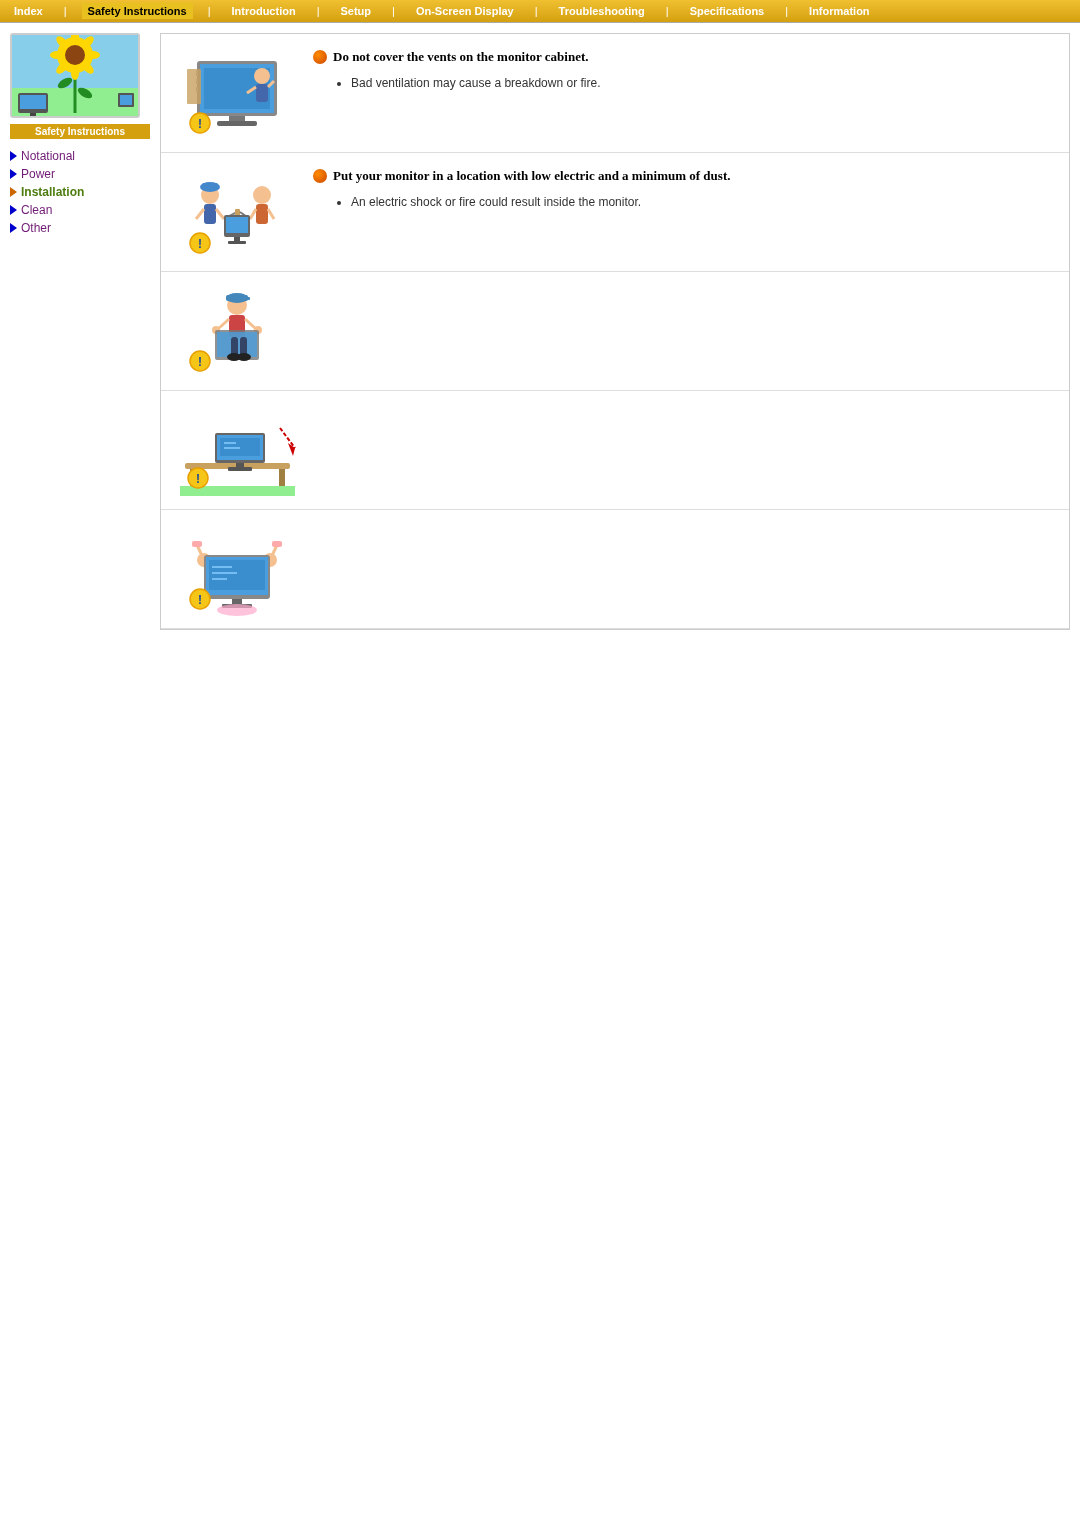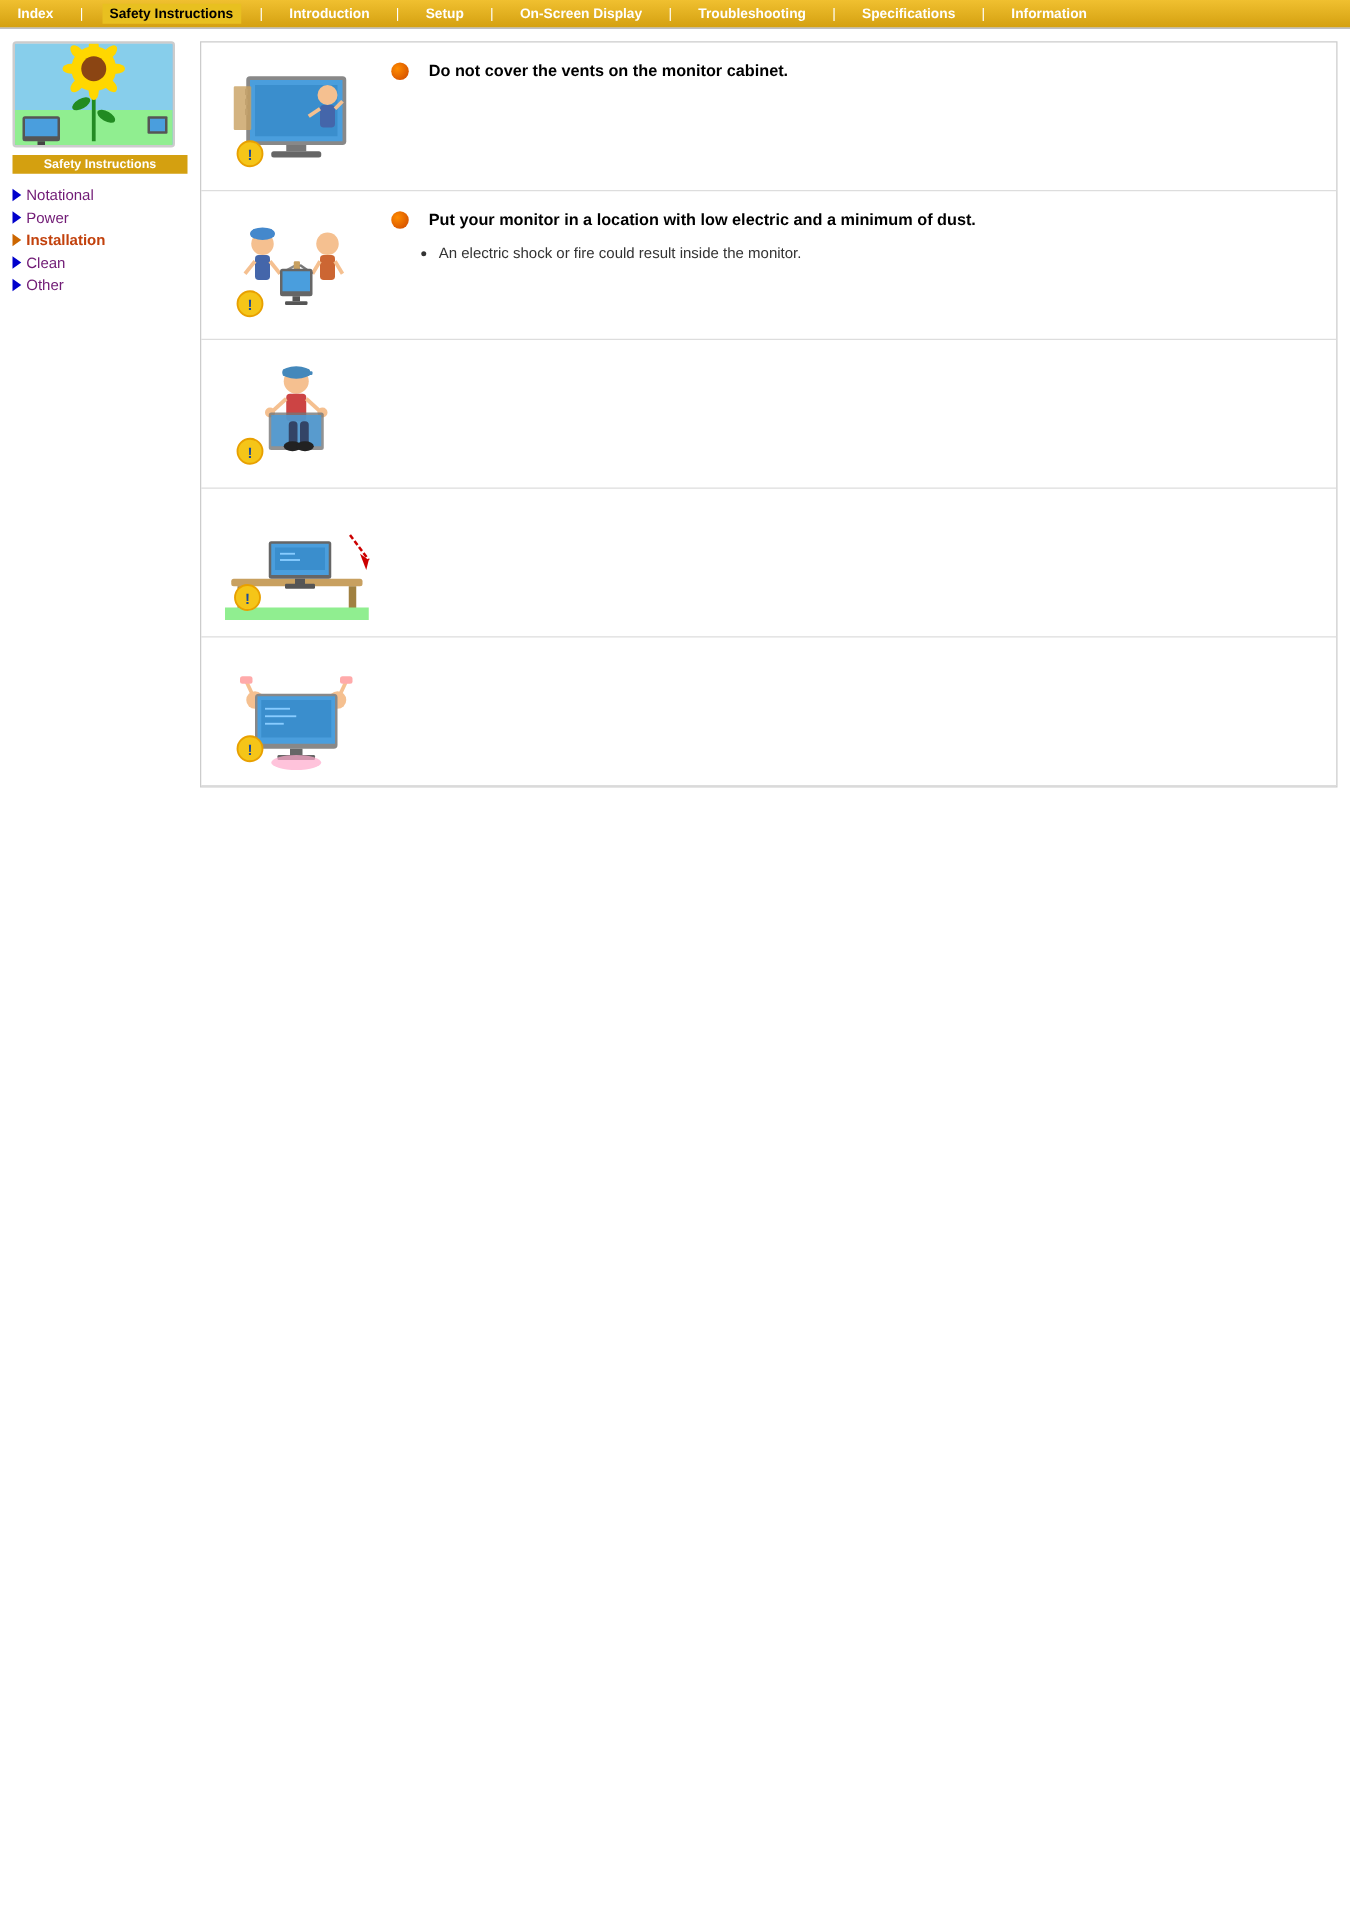--- a/index.html
+++ b/index.html
@@ -78,21 +78,21 @@
       display: flex;
       align-items: center;
       gap: 4px;
       padding: 2px 0;
       font-size: 12px;
       color: #701a75;
       cursor: pointer;
       text-decoration: none;
     }
     .sidebar-nav-item.active {
-      color: #c2410c;
+      color: #4d7c0f;
       font-weight: bold;
     }
     .arrow-icon {
       width: 0;
       height: 0;
       border-top: 5px solid transparent;
       border-bottom: 5px solid transparent;
       border-left: 7px solid currentColor;
       display: inline-block;
       flex-shrink: 0;
@@ -123,22 +123,23 @@
       justify-content: center;
     }
 
     .instruction-text {
       flex: 1;
     }
 
     .instruction-title {
       display: flex;
       align-items: flex-start;
-      gap: 16px;
+      gap: 6px;
       margin-bottom: 8px;
+      font-family: Liberation Serif, serif;
     }
 
     .orange-dot {
       width: 14px;
       height: 14px;
       background: radial-gradient(circle at 35% 35%, #ff8c00, #cc4400);
       border-radius: 50%;
       flex-shrink: 0;
       margin-top: 2px;
     }
@@ -274,20 +275,23 @@
 
           <circle cx="18" cy="72" r="10" fill="#f5c518" stroke="#e8a000" stroke-width="1.5"></circle>
           <text x="18" y="77" text-anchor="middle" font-size="12" font-weight="bold" fill="#1a4a9a">!</text>
         </svg>
       </div>
       <div class="instruction-text">
         <div class="instruction-title">
           <div class="orange-dot"></div>
           <span class="instruction-title-text">Do not cover the vents on the monitor cabinet.</span>
         </div>
+        <ul class="instruction-bullet">
+          <li>Bad ventilation may cause a breakdown or fire.</li>
+        </ul>
       </div>
     </div>
 
     <div class="instruction-row">
       <div class="instruction-image">
         <svg width="110" height="90" viewBox="0 0 110 90">
 
           <circle cx="28" cy="28" r="9" fill="#f5c090"></circle>
           <rect x="22" y="37" width="12" height="20" rx="3" fill="#4466aa"></rect>
 

